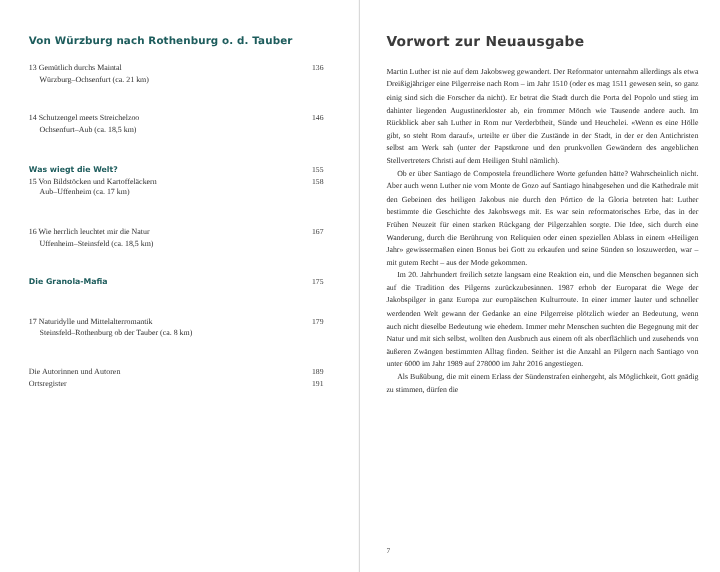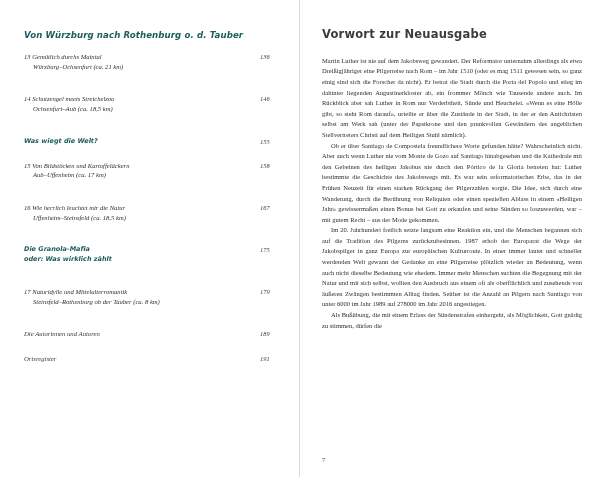--- a/index.html
+++ b/index.html
@@ -22,21 +22,20 @@
     box-sizing: border-box;
   }
   .page {
     position: relative;
     box-sizing: border-box;
     height: 477px;
   }
   .page-left {
     width: 300px;
     padding: 24px 22px 20px 24px;
-    font-style: italic;
   }
   .page-right {
     width: 300px;
     padding: 24px 18px 20px 22px;
   }
   
   .gutter {
     position: absolute;
     left: 299px;
     top: 0;
@@ -92,21 +91,21 @@
     font-size: 6.4px;
     color: #3a3a3a;
     width: 18px;
     text-align: left;
     padding-top: 0px;
   }
   .toc-entry.plain {
     margin-bottom: 12px;
   }
   .toc-entry.tight {
-    margin-bottom: 15px;
+    margin-bottom: 1px;
   }
   .toc-entry.heading-entry .toc-title {
     color: #1d5c5c;
     font-family: "DejaVu Sans", sans-serif;
     font-weight: bold;
     font-size: 6.5px;
   }
   .toc-entry.heading-entry .toc-sub {
     color: #1d5c5c;
     font-family: "DejaVu Sans", sans-serif;
@@ -204,21 +203,20 @@
         <span class="labels">
           <span class="toc-title serif">16 Wie herrlich leuchtet mir die Natur</span>
           <span class="toc-sub">Uffenheim–Steinsfeld (ca. 18,5 km)</span>
         </span>
         <span class="toc-page">167</span>
       </li>
 
       <li class="toc-entry heading-entry">
         <span class="labels">
           <span class="toc-title">Die Granola-Mafia</span>
-          <span class="toc-sub">oder: Was wirklich zählt</span>
         </span>
         <span class="toc-page">175</span>
       </li>
 
       <li class="toc-entry">
         <span class="labels">
           <span class="toc-title serif">17 Naturidylle und Mittelalterromantik</span>
           <span class="toc-sub">Steinsfeld–Rothenburg ob der Tauber (ca. 8 km)</span>
         </span>
         <span class="toc-page">179</span>

